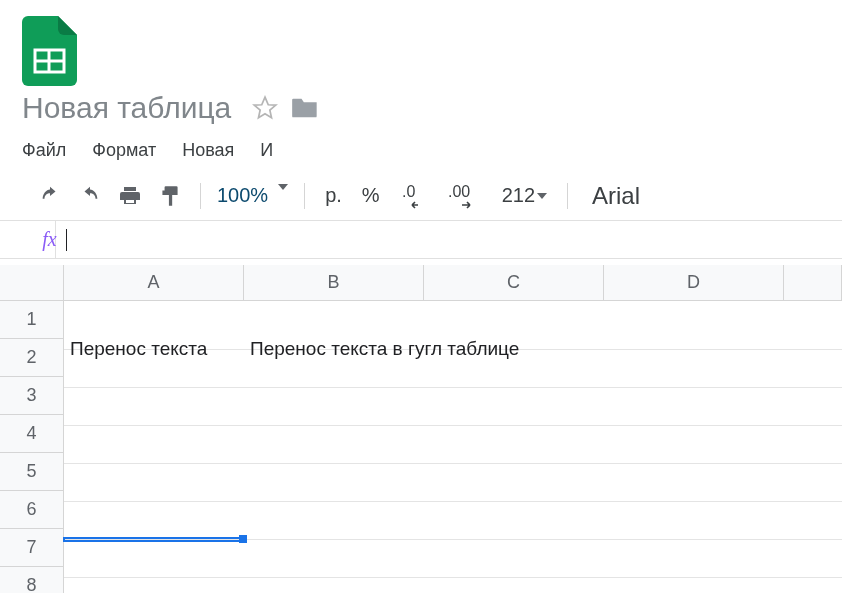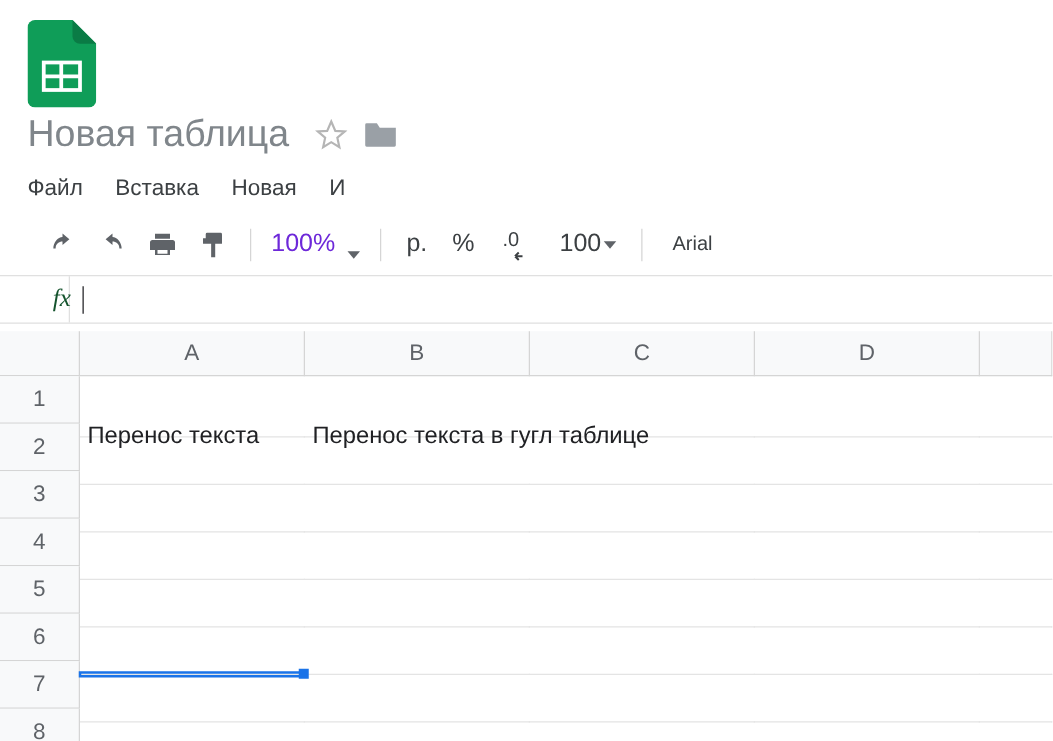--- a/index.html
+++ b/index.html
@@ -74,24 +74,24 @@
     color: #5f6368;
     cursor: pointer;
   }
   .tool-sep {
     width: 1px; height: 26px;
     background: #d5d5d5;
     margin: 0 10px;
   }
   .zoom-box {
     display: inline-flex;
-    align-items: flex-end;
+    align-items: flex-start;
     gap: 6px;
     font-size: 20px;
-    color: #6d28d9;
+    color: #0c4a6e;
     padding: 0 6px;
     cursor: pointer;
   }
   .caret {
     display: inline-block;
     width: 0; height: 0;
     border-left: 5px solid transparent;
     border-right: 5px solid transparent;
     border-top: 6px solid #5f6368;
     margin-left: 4px;
@@ -100,38 +100,38 @@
     font-size: 20px;
     color: #3c4043;
     padding: 0 10px;
     cursor: pointer;
     display: inline-flex;
     align-items: center;
     justify-content: center;
     height: 40px;
   }
   .font-name {
-    font-size: 16px;
+    font-size: 24px;
     color: #3c4043;
     padding-left: 14px;
   }
   
   .fx-bar {
     display: flex;
     align-items: center;
     height: 38px;
     border-bottom: 1px solid #e0e0e0;
   }
   .fx-label {
     width: 56px;
     text-align: center;
     font-style: italic;
     font-family: Georgia, serif;
     font-size: 20px;
-    color: #14532d;
+    color: #8b5cf6;
     border-right: 1px solid #e0e0e0;
     height: 100%;
     display: flex;
     align-items: center;
     justify-content: center;
     padding-left: 44px;
   }
   .fx-input {
     flex: 1;
     padding-left: 10px;
@@ -243,21 +243,21 @@
         </svg>
       </span>
       <span class="folder-icon">
         <svg width="28" height="24" viewBox="0 0 24 20" fill="#9aa0a6">
           <path d="M2 2 h7 l2 3 h11 v12 a1 1 0 0 1 -1 1 H2 a1 1 0 0 1 -1 -1 V3 a1 1 0 0 1 1 -1 z"></path>
         </svg>
       </span>
     </div>
     <div class="menu-row">
       <span class="menu-item">Файл</span>
-      <span class="menu-item">Вставка</span>
+      <span class="menu-item">Формат</span>
       <span class="menu-item">Новая</span>
       <span class="menu-item">И</span>
     </div>
   </div>
 </div>
 
 <div class="toolbar">
   <span class="tool-btn">
     <svg width="26" height="22" viewBox="0 0 24 24" fill="#5f6368">
         <path d="M12 5V2L6 7l6 5V9c3 0 6 2 6 6h2c0-5-4-10-8-10z" transform="scale(-1,1) translate(-24,0)"></path>
@@ -285,22 +285,28 @@
   </span>
   <span class="tool-sep"></span>
   <span class="fmt-btn">р.</span>
   <span class="fmt-btn">%</span>
   <span class="fmt-btn dec-btn">
     <svg width="28" height="26" viewBox="0 0 28 26">
       <text x="2" y="14" font-size="16" fill="#3c4043" font-family="Arial">.0</text>
       <path d="M18 22 l-6 0 m0 0 l3 -3 m-3 3 l3 3" stroke="#3c4043" stroke-width="1.6" fill="none"></path>
     </svg>
   </span>
+  <span class="fmt-btn dec-btn">
+    <svg width="34" height="26" viewBox="0 0 34 26">
+      <text x="0" y="14" font-size="16" fill="#3c4043" font-family="Arial">.00</text>
+      <path d="M14 22 l8 0 m0 0 l-3 -3 m3 3 l-3 3" stroke="#3c4043" stroke-width="1.6" fill="none"></path>
+    </svg>
+  </span>
   <span class="fmt-btn">
-    <span>100</span>
+    <span>212</span>
     <span class="caret" style="margin-left:2px"></span>
   </span>
   <span class="tool-sep"></span>
   <span class="font-name">Arial</span>
 </div>
 
 <div class="fx-bar">
   <div class="fx-label">fx</div>
   <div class="fx-input">
     <span class="fx-cursor"></span>

